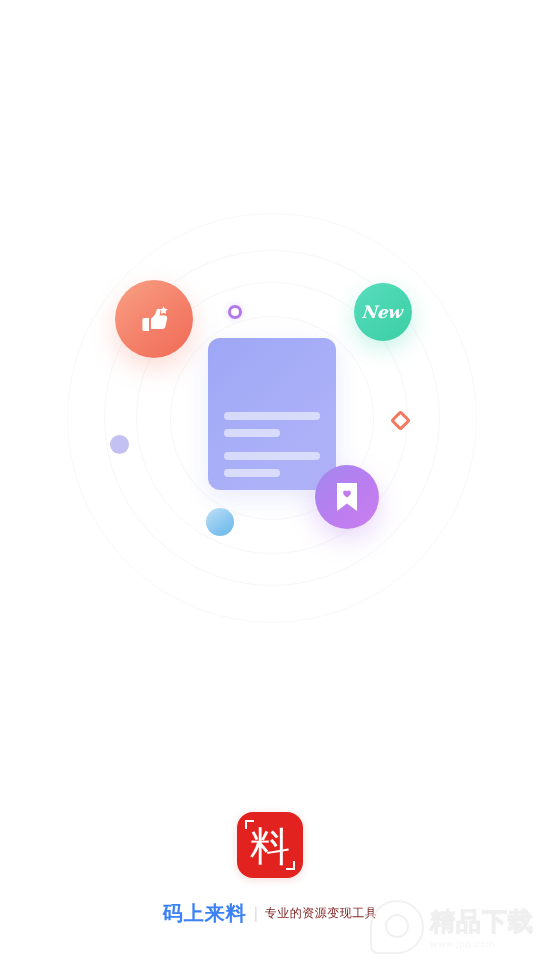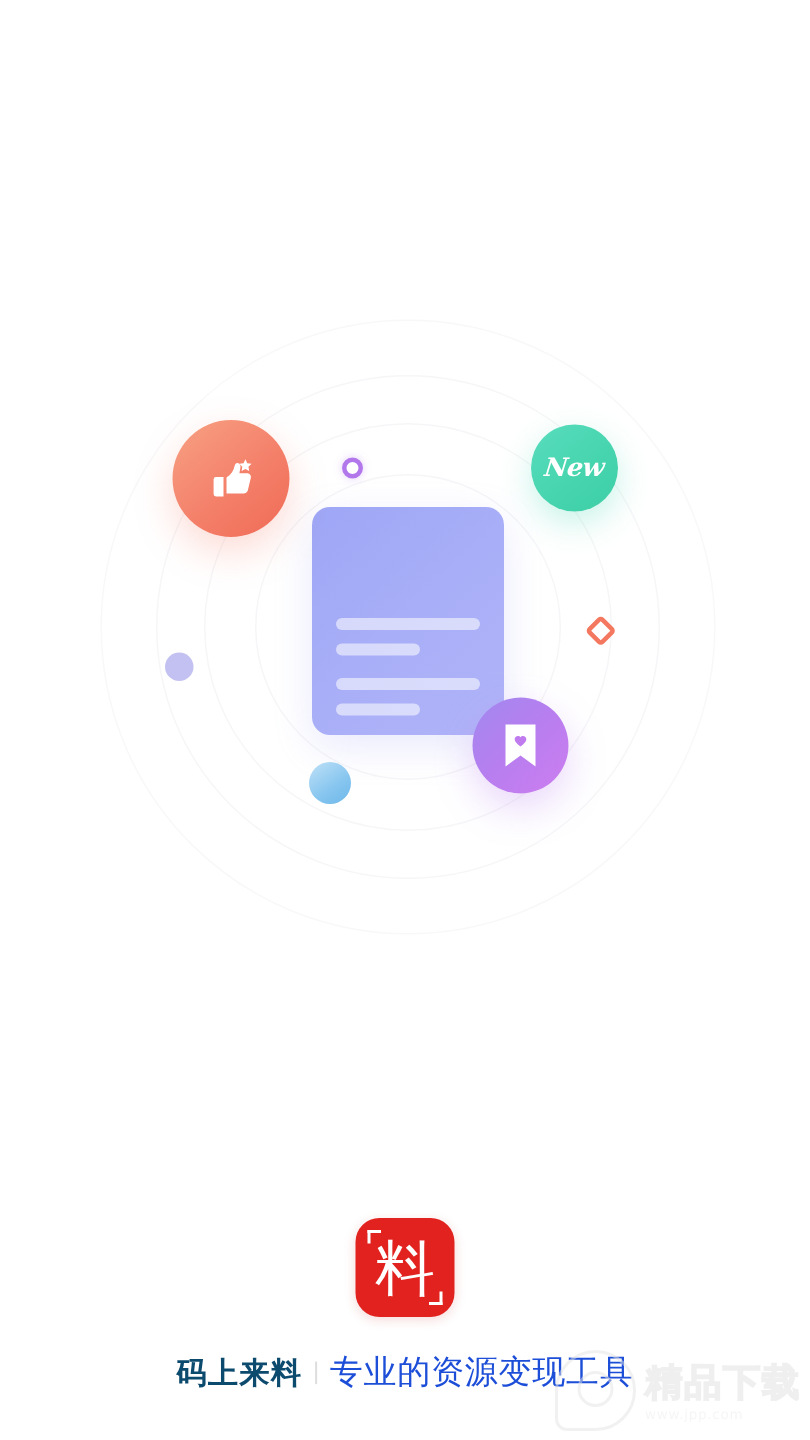--- a/index.html
+++ b/index.html
@@ -143,34 +143,34 @@
   }
   .corner.tl{ left:8px;  top:8px;    border-right:none; border-bottom:none; }
   .corner.br{ right:8px; bottom:8px; border-left:none;  border-top:none; }
 
   .brand-tagline{
     margin-top:22px;
     display:flex; align-items:center;
     white-space:nowrap;
   }
   .tag-name{
-    color:#0c4a6e;
+    color:#3b82f6;
     font-size:20px;
     font-weight:bold;
     letter-spacing:1px;
     font-family:"DejaVu Sans",sans-serif;
   }
   .tag-sep{
     color:#dddddd;
     font-size:16px;
     margin:0 7px;
   }
   .tag-desc{
-    color:#1d4ed8;
-    font-size:22px;
+    color:#7f1d1d;
+    font-size:12px;
     letter-spacing:.5px;
     font-family:"DejaVu Sans",sans-serif;
   }
 
   
   .watermark{
     position:absolute;
     right:6px; bottom:6px;
     display:flex; align-items:center;
     opacity:.5;

